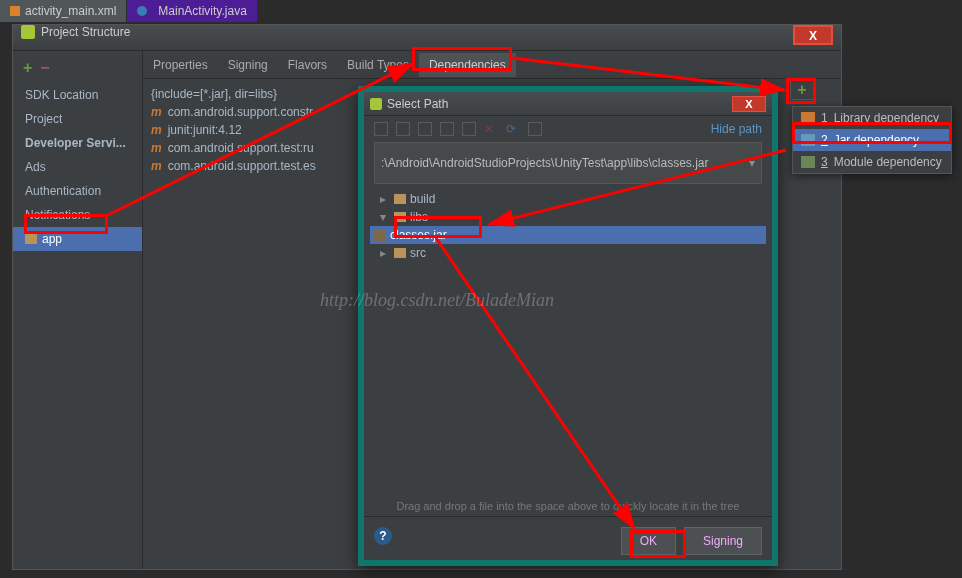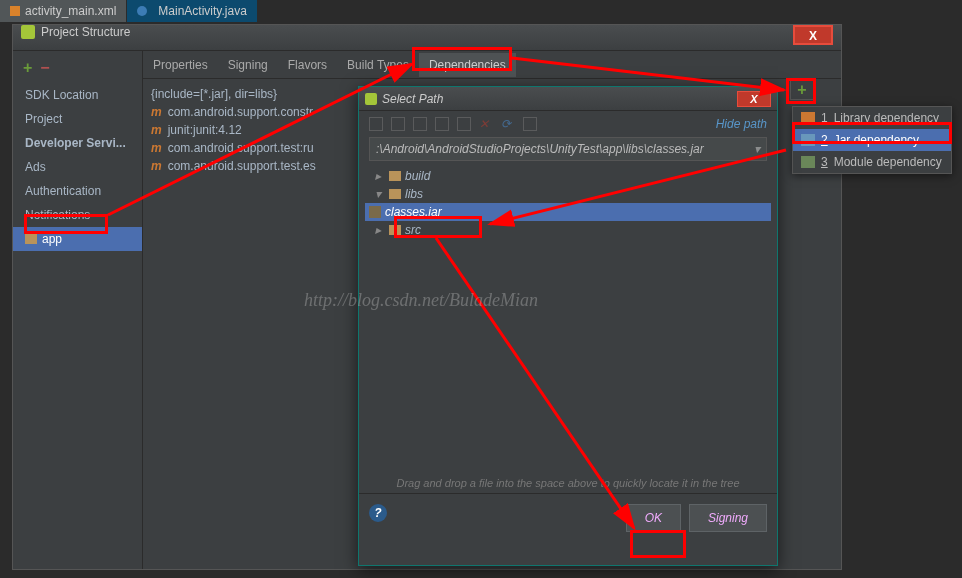--- a/index.html
+++ b/index.html
@@ -1,21 +1,21 @@
 <!DOCTYPE html>
 <html><head>
 <meta charset="utf-8">
 <style>
 * { margin:0; padding:0; box-sizing:border-box; font-family:"Segoe UI",Arial,sans-serif; font-size:12px; }
 body { background:#2b2b2b; width:962px; height:578px; position:relative; overflow:hidden; color:#bbb; }
 
 
 .etabs { position:absolute; top:0; left:0; display:flex; background:#3c3f41; height:22px; }
 .etab { display:flex; align-items:center; padding:0 10px; gap:5px; background:#515658; border-right:1px solid #2b2b2b; color:#ccc; }
-.etab.inactive { background:#0c4a6e;gap:11px; }
+.etab.inactive { background:#4c1d95;gap:11px; }
 .xml-ic { width:10px; height:10px; background:#d9822b; }
 .java-ic { width:10px; height:10px; border-radius:50%; background:#3c7cb5; }
 
 
 .pswin { position:absolute; top:24px; left:12px; width:830px; height:546px; background:#3c3f41; border:1px solid #555; }
 .pstitle { height:26px; background:linear-gradient(#4a4d4f,#3c3f41); display:flex; padding:0 8px; border-bottom:1px solid #2b2b2b; }
 .pstitle .aicon { width:14px; height:14px; background:#a4c639; border-radius:2px; margin-right:6px; }
 .pstitle .txt { flex:1; color:#ccc; }
 .close-x { width:40px; height:20px; background:#c0392b; color:#fff; text-align:center; line-height:18px; border:2px solid #e74c3c; font-weight:bold; }
 
@@ -49,54 +49,54 @@
 .depmenu { position:absolute; top:106px; left:792px; width:160px; background:#3c3f41; border:1px solid #555; box-shadow:0 2px 8px rgba(0,0,0,.5); }
 .depitem { display:flex; align-items:center; gap:6px; padding:4px 8px; color:#bbb; }
 .depitem.sel { background:#4b6eaf; color:#fff; }
 .dico { width:14px; height:12px; }
 .dico.lib { background:#cc7832; }
 .dico.jar { background:#6897bb; }
 .dico.mod { background:#6a8759; }
 .ul { text-decoration:underline; }
 
 
-.spdlg { position:absolute; top:86px; left:358px; width:420px; height:480px; background:#3c3f41; border:1px solid #0f766e; box-shadow:0 4px 16px rgba(0,0,0,.6);font-style:italic; }
+.spdlg { position:absolute; top:86px; left:358px; width:420px; height:480px; background:#3c3f41; border:6px solid #0f766e; box-shadow:0 4px 16px rgba(0,0,0,.6); }
 .sptitle { height:24px; background:linear-gradient(#4a4d4f,#3c3f41); display:flex; align-items:center; padding:0 6px; border-bottom:1px solid #2b2b2b; }
 .sptitle .aicon { width:12px; height:12px; background:#a4c639; border-radius:2px; margin-right:5px; }
 .sptitle .txt { flex:1; color:#ccc; }
 .close-sm { width:34px; height:16px; background:#c0392b; color:#fff; text-align:center; line-height:14px; font-size:11px; border:1px solid #e74c3c; font-weight:bold; }
 
 .sptool { display:flex; align-items:center; gap:8px; padding:6px 10px; }
 .tbic { width:14px; height:14px; opacity:.5; border:1px solid #777; }
 .tbic.x { color:#c0392b; border:none; }
 .tbic.ref { color:#4a90d9; border:none; }
 .hidepath { margin-left:auto; color:#5896c9;padding-left:40px; }
 
-.sppath { margin:0 10px; background:#45494a; border:1px solid #555; padding:4px 6px; color:#bbb; display:flex; align-items:center; }
+.sppath { margin:0 10px; background:#45494a; border:1px solid #555; padding:13px 6px; color:#bbb; display:flex; align-items:center; }
 .sppath .cp { margin-left:auto; opacity:.6; }
 
 .sptree { margin:6px 0; padding:0 6px; height:300px; overflow:auto; }
 .trow { display:flex; align-items:center; gap:4px; padding:2px 4px; color:#a9b7c6; }
 .trow.sel { background:#4b6eaf; color:#fff; }
 .tar { color:#888; width:10px; }
 .tfi { width:12px; height:10px; background:#b9935a; }
 .tji { width:12px; height:12px; background:#7a6a4a; }
 
 .spmsg { text-align:center; color:#777; font-size:11px; padding:4px; }
 .spbtns { display:flex; gap:8px; padding:10px; justify-content:flex-end; border-top:1px solid #2b2b2b; }
 .spbtns .help { width:18px; height:18px; border-radius:50%; background:#2b5b8b; color:#fff; text-align:center; line-height:18px; margin-right:auto; font-weight:bold; }
 .btn { padding:6px 18px; background:#4c5052; border:1px solid #5e6366; color:#f0abfc; }
 
 
 .hl { position:absolute; border:3px solid #ff0000; pointer-events:none; }
 
 svg.arrows { position:absolute; top:0; left:0; width:962px; height:578px; pointer-events:none; }
 
 
-.wm { position:absolute; top:290px; left:304px; color:rgba(200,200,200,.35); font-size:18px; font-style:italic; font-family:"Comic Sans MS",cursive; pointer-events:none; }
+.wm { position:absolute; top:290px; left:320px; color:rgba(200,200,200,.35); font-size:18px; font-style:italic; font-family:"Comic Sans MS",cursive; pointer-events:none; }
 </style>
 </head>
 <body>
 
 <div class="etabs">
   <div class="etab">
     <span class="xml-ic"></span>
     <span>activity_main.xml</span>
   </div>
   <div class="etab inactive">

